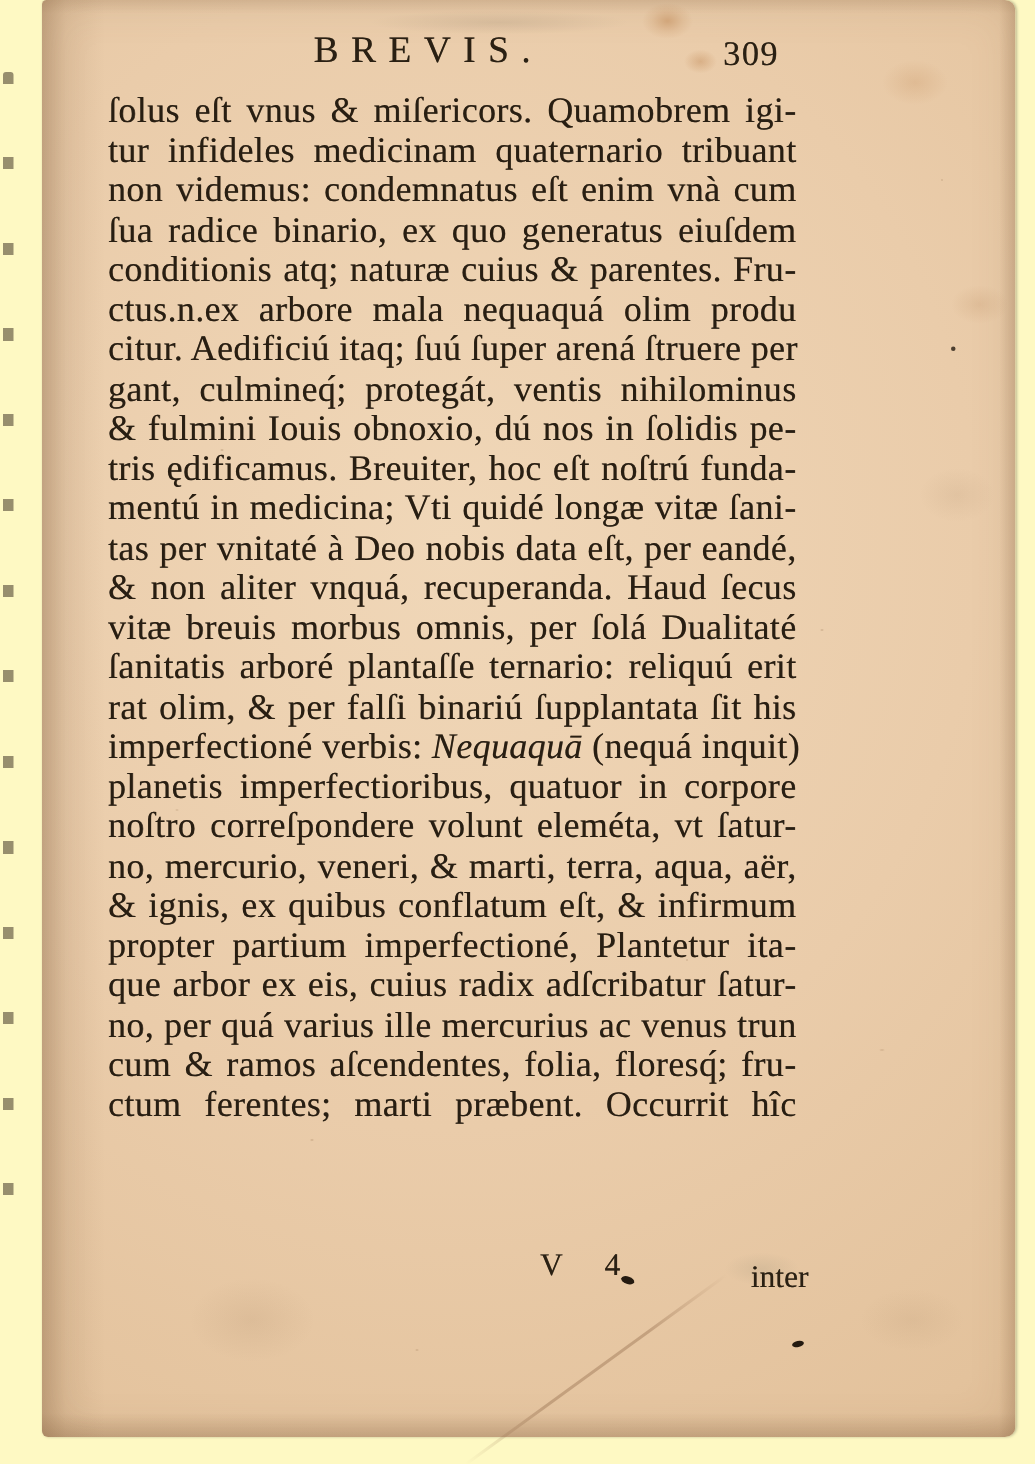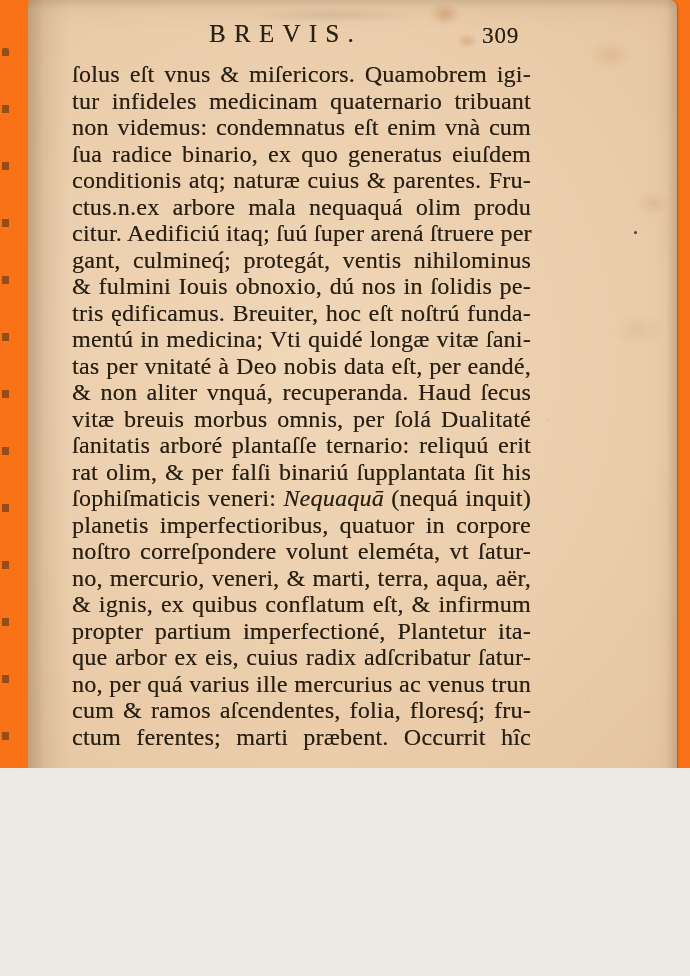--- a/index.html
+++ b/index.html
@@ -1,18 +1,18 @@
 <!DOCTYPE html>
 <html><head>
 <meta charset="utf-8">
 <style>
   html,body{margin:0;padding:0;background:#eceae5;}
   .scan{
-    position:relative;width:690px;height:768px;overflow:hidden;
-    background:#f97316;
+    position:relative;width:690px;height:976px;overflow:hidden;
+    background:#fef9c3;
     font-family:"Liberation Serif","DejaVu Serif",serif;
   }
   
   .book-page{
     position:absolute;left:28px;top:0;width:649px;height:958px;
     border-radius:3px 7px 7px 4px;
     background:
       linear-gradient(90deg, rgba(122,86,53,.30) 0, rgba(122,86,53,.10) 16px, rgba(122,86,53,0) 42px),
       linear-gradient(270deg, rgba(122,86,53,.22) 0, rgba(122,86,53,0) 11px),
       linear-gradient(0deg, rgba(122,86,53,.26) 0, rgba(122,86,53,0) 16px),
@@ -124,21 +124,21 @@
         <div class="line"><span>citur. Aedificiú itaq; ſuú ſuper arená ſtruere per</span></div>
         <div class="line"><span>gant, culmineq́; protegát, ventis nihilominus</span></div>
         <div class="line"><span>&amp; fulmini Iouis obnoxio, dú nos in ſolidis pe-</span></div>
         <div class="line"><span>tris ędificamus. Breuiter, hoc eſt noſtrú funda-</span></div>
         <div class="line"><span>mentú in medicina; Vti quidé longæ vitæ ſani-</span></div>
         <div class="line"><span>tas per vnitaté à Deo nobis data eſt, per eandé,</span></div>
         <div class="line"><span>&amp; non aliter vnquá, recuperanda. Haud ſecus</span></div>
         <div class="line"><span>vitæ breuis morbus omnis, per ſolá Dualitaté</span></div>
         <div class="line"><span>ſanitatis arboré plantaſſe ternario: reliquú erit</span></div>
         <div class="line"><span>rat olim, &amp; per falſi binariú ſupplantata ſit his</span></div>
-        <div class="line"><span>ſophiſmaticis veneri: </span><span class="it">Nequaquā </span><span>(nequá inquit)</span></div>
+        <div class="line"><span>imperfectioné verbis: </span><span class="it">Nequaquā </span><span>(nequá inquit)</span></div>
         <div class="line"><span>planetis imperfectioribus, quatuor in corpore</span></div>
         <div class="line"><span>noſtro correſpondere volunt eleméta, vt ſatur-</span></div>
         <div class="line"><span>no, mercurio, veneri, &amp; marti, terra, aqua, aër,</span></div>
         <div class="line"><span>&amp; ignis, ex quibus conflatum eſt, &amp; infirmum</span></div>
         <div class="line"><span>propter partium imperfectioné, Plantetur ita-</span></div>
         <div class="line"><span>que arbor ex eis, cuius radix adſcribatur ſatur-</span></div>
         <div class="line"><span>no, per quá varius ille mercurius ac venus trun</span></div>
         <div class="line"><span>cum &amp; ramos aſcendentes, folia, floresq́; fru-</span></div>
         <div class="line"><span>ctum ferentes; marti præbent. Occurrit hîc</span></div>
       </div>

